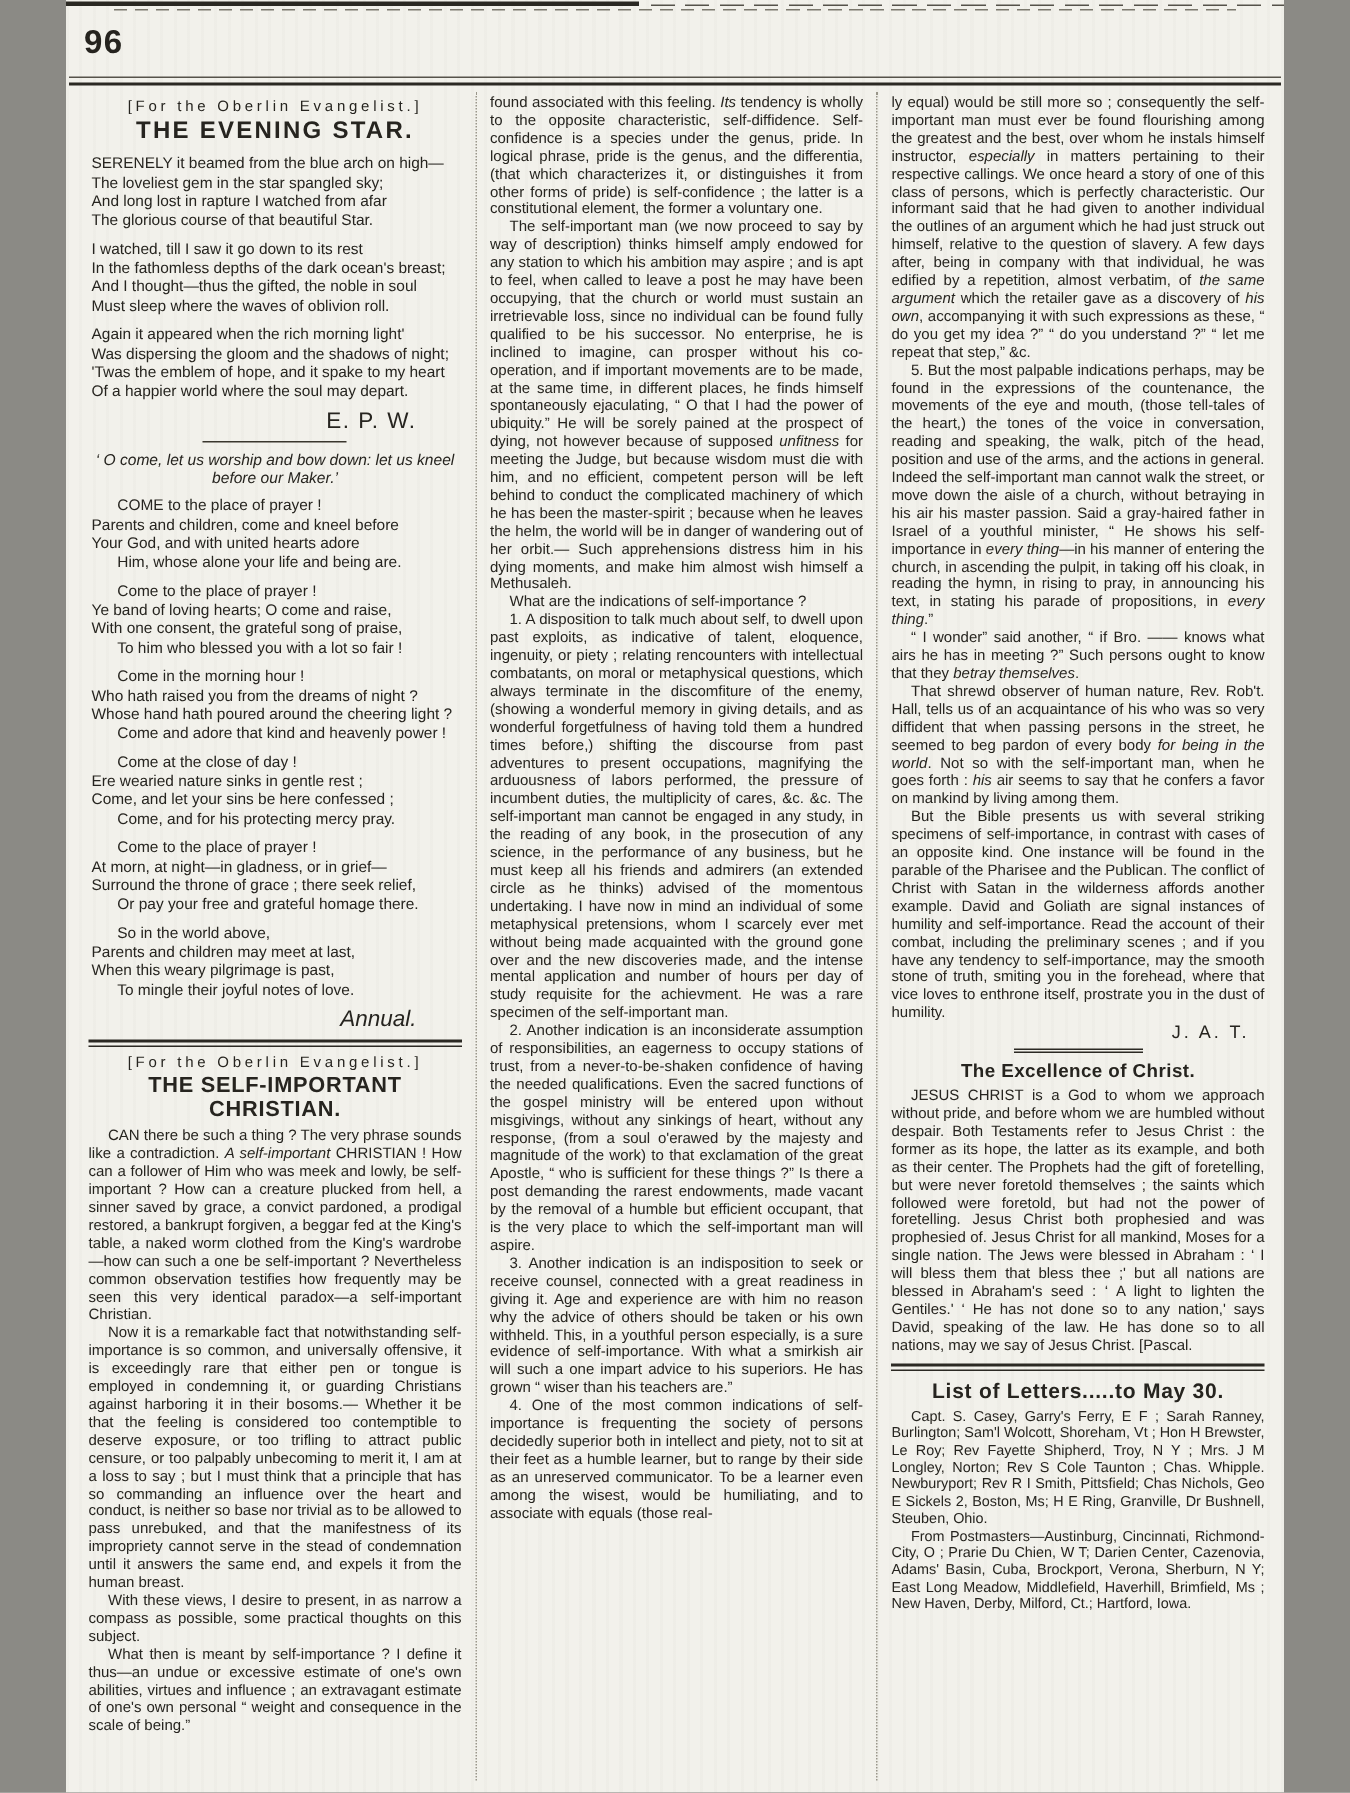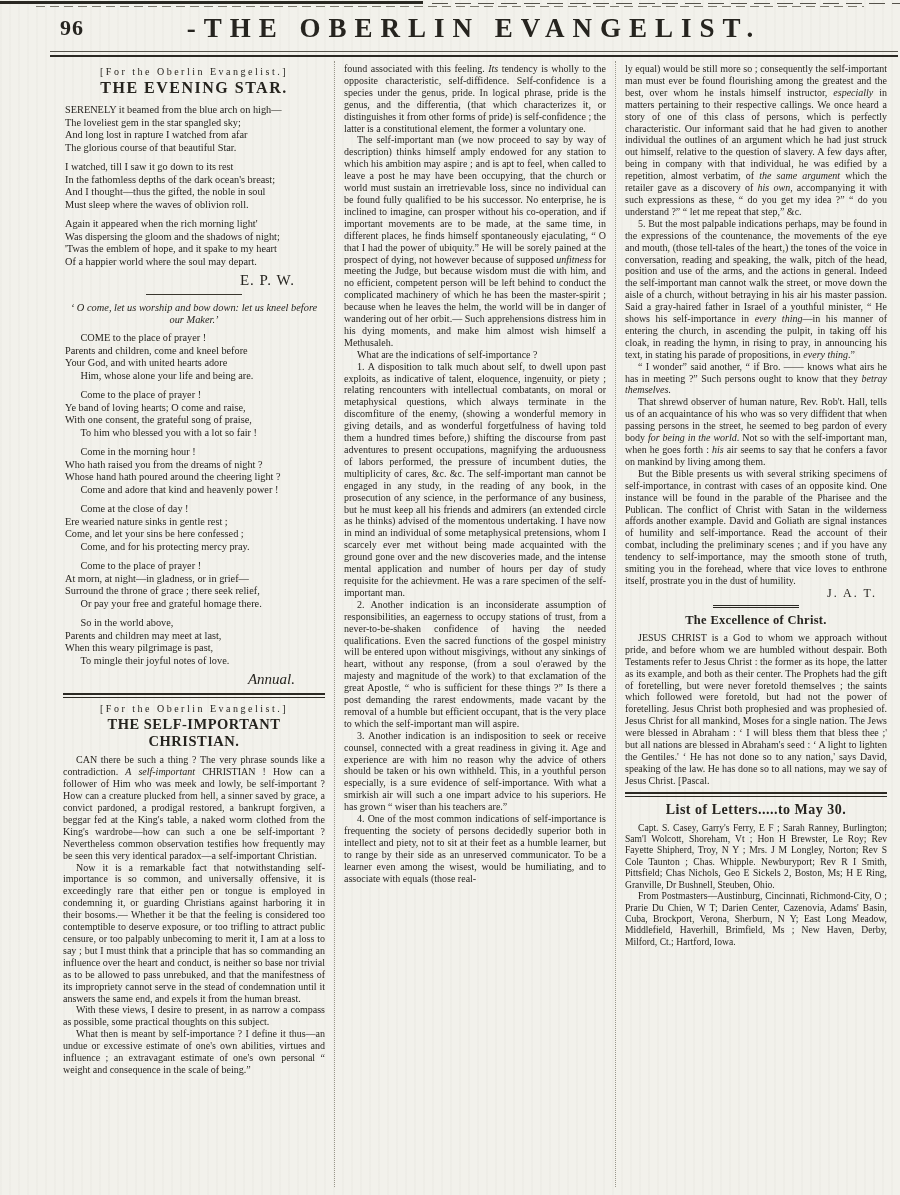--- a/index.html
+++ b/index.html
@@ -1,23 +1,22 @@
 <!DOCTYPE html>
 <html><head>
 <meta charset="utf-8">
 <style>
   * { margin:0; padding:0; box-sizing:border-box; }
   html,body { background:#8b8a85; }
   .page {
-    position:relative; width:900px; height:1195px; margin:0 auto;
+    position:relative; width:812px; height:1195px; margin:0 auto;
     background:#f2f1eb; color:#26241f;
-    font-family:Liberation Serif, serif;
+    font-family:Liberation Sans, sans-serif;
     overflow:hidden;
     background-image:repeating-linear-gradient(90deg, rgba(60,55,40,0.02) 0 2px, transparent 2px 9px);
-    padding-left:48px;
   }
   
   .scan-top { position:absolute; top:0; left:0; width:100%; height:7px; }
   .scan-top .bar1 { position:absolute; top:1px; left:0; width:47%; height:3px; background:#2a2822; }
   .scan-top .bar2 { position:absolute; top:3px; left:48%; width:52%; height:1px;
     background:repeating-linear-gradient(90deg,#55524a 0 16px, transparent 16px 23px); }
   .scan-top .bar3 { position:absolute; top:6px; left:4%; width:92%; height:1px;
     background:repeating-linear-gradient(90deg,#7b786d 0 9px, transparent 9px 14px); }
 
   .masthead-row { position:relative; height:42px; margin-top:9px; }
@@ -56,21 +55,20 @@
 <div class="page">
 
   <div class="scan-top">
     <div class="bar1"></div>
     <div class="bar2"></div>
     <div class="bar3"></div>
   </div>
 
   <header class="masthead-row">
     <span class="page-num">96</span>
-    <h1 class="masthead">-THE OBERLIN EVANGELIST.</h1>
   </header>
   <div class="header-rule"></div>
 
   <div class="columns">
 
     <section class="col">
       <div class="credit">[For the Oberlin Evangelist.]</div>
       <h2 class="poem-title">THE EVENING STAR.</h2>
       <div class="poem">
 

